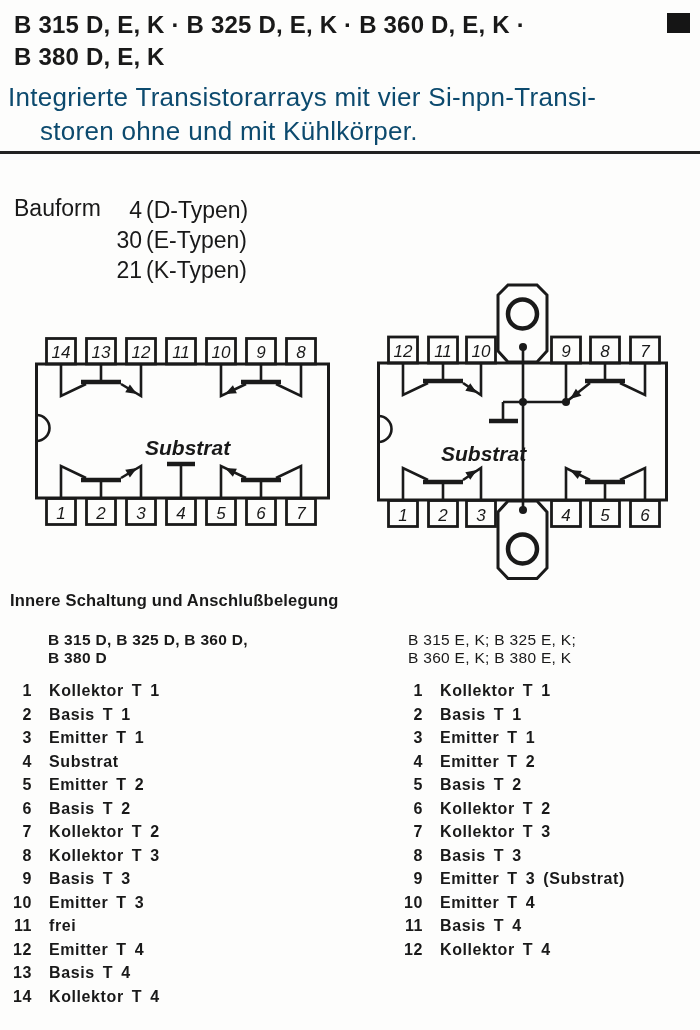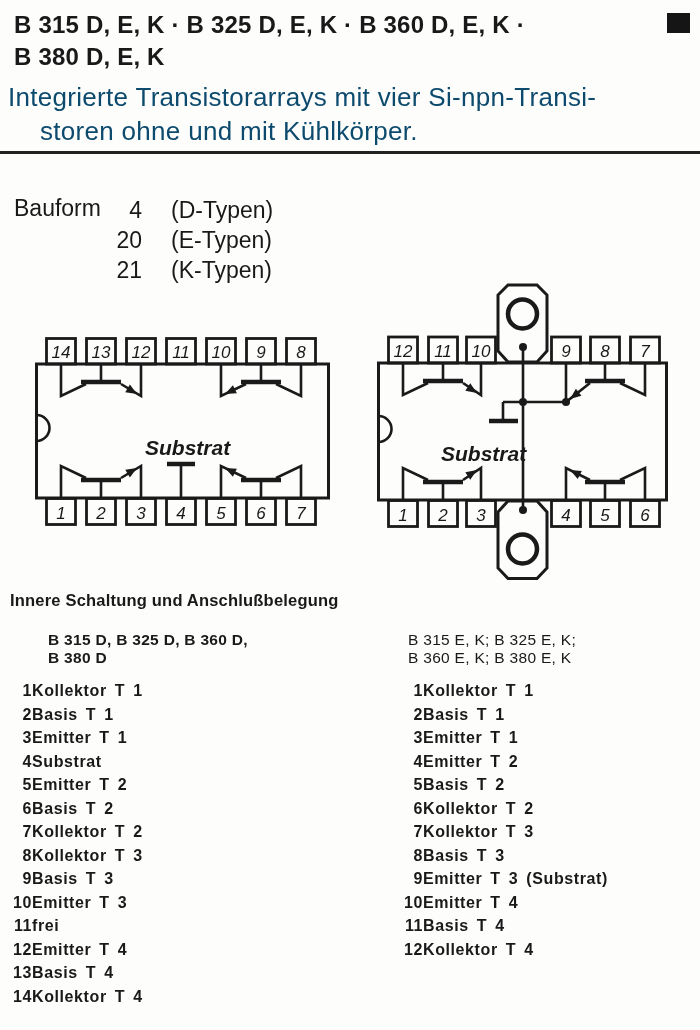--- a/index.html
+++ b/index.html
@@ -16,63 +16,63 @@
   #corner-mark{left:667px;top:13px;width:23px;height:20px;background:#151515;}
   .subtitle{font-size:26px;font-weight:400;letter-spacing:.3px;color:#0c4a6e;}
   #subtitle1{left:8px;top:82px;width:686px;text-align:justify;text-align-last:justify;white-space:nowrap;}
   #subtitle1::after{content:"";display:inline-block;width:100%;}
   #subtitle2{left:8px;top:116px;margin-left:32px;}
   #rule{left:0;top:151px;width:700px;height:3px;background:#222;}
   #bauform-label{left:14px;top:195px;font-size:23px;}
   #bauform-rows{left:110px;top:195px;}
   .bf-row{display:flex;line-height:30px;font-size:23px;}
   .bf-num{width:32px;text-align:right;}
-  .bf-desc{margin-left:29px;}
+  .bf-desc{margin-left:4px;}
   svg{position:absolute;overflow:visible;}
   svg text{font-family:"Liberation Sans",sans-serif;fill:#191919;}
   .pinnum{font-size:17px;font-style:italic;}
   .subst{font-size:21px;font-style:italic;font-weight:bold;}
   .ln{stroke:#1a1a1a;stroke-width:2.6;fill:none;}
   .ln-thick{stroke:#1a1a1a;stroke-width:4.5;fill:none;}
   .box{stroke:#1a1a1a;stroke-width:2.8;fill:none;}
   .bodyrect{stroke:#1a1a1a;stroke-width:3;fill:none;}
   .arrow{fill:#1a1a1a;}
   .dot{fill:#1a1a1a;}
   #section-heading{left:10px;top:591px;font-size:16.5px;font-weight:bold;letter-spacing:.2px;}
   .colhead{font-size:15.5px;line-height:17.5px;letter-spacing:.3px;}
   #colhead-left{left:48px;top:631px;font-weight:bold;}
   #colhead-right{left:408px;top:631px;font-weight:400;}
   .pinlist{font-size:16px;font-weight:bold;letter-spacing:.6px;}
   #pinlist-left{left:10px;top:679px;}
   #pinlist-right{left:397px;top:679px;}
   .pin-row{display:flex;line-height:23.5px;}
   .pin-num{width:22px;text-align:right;flex:none;}
   #pinlist-right .pin-num{width:26px;}
-  .pin-label{white-space:nowrap;word-spacing:3px;}
+  .pin-label{margin-left:17px;white-space:nowrap;word-spacing:3px;}
 </style>
 </head>
 <body>
 
 <div id="title1" class="abs title">B 315 D, E, K · B 325 D, E, K · B 360 D, E, K ·</div>
 <div id="title2" class="abs title">B 380 D, E, K</div>
 <div id="corner-mark" class="abs"></div>
 <div id="subtitle1" class="abs subtitle">Integrierte Transistorarrays mit vier Si-npn-Transi-</div>
 <div id="subtitle2" class="abs subtitle">storen ohne und mit Kühlkörper.</div>
 <div id="rule" class="abs"></div>
 
 <div id="bauform-label" class="abs">Bauform</div>
 <div id="bauform-rows" class="abs">
 
     <div class="bf-row">
       <span class="bf-num">4</span>
       <span class="bf-desc">(D-Typen)</span>
     </div>
 
     <div class="bf-row">
-      <span class="bf-num">20</span>
+      <span class="bf-num">30</span>
       <span class="bf-desc">(E-Typen)</span>
     </div>
 
     <div class="bf-row">
       <span class="bf-num">21</span>
       <span class="bf-desc">(K-Typen)</span>
     </div>
   </div>
 
 <svg style="left:35px;top:337px;" width="295" height="192" viewBox="0 0 295 192">

